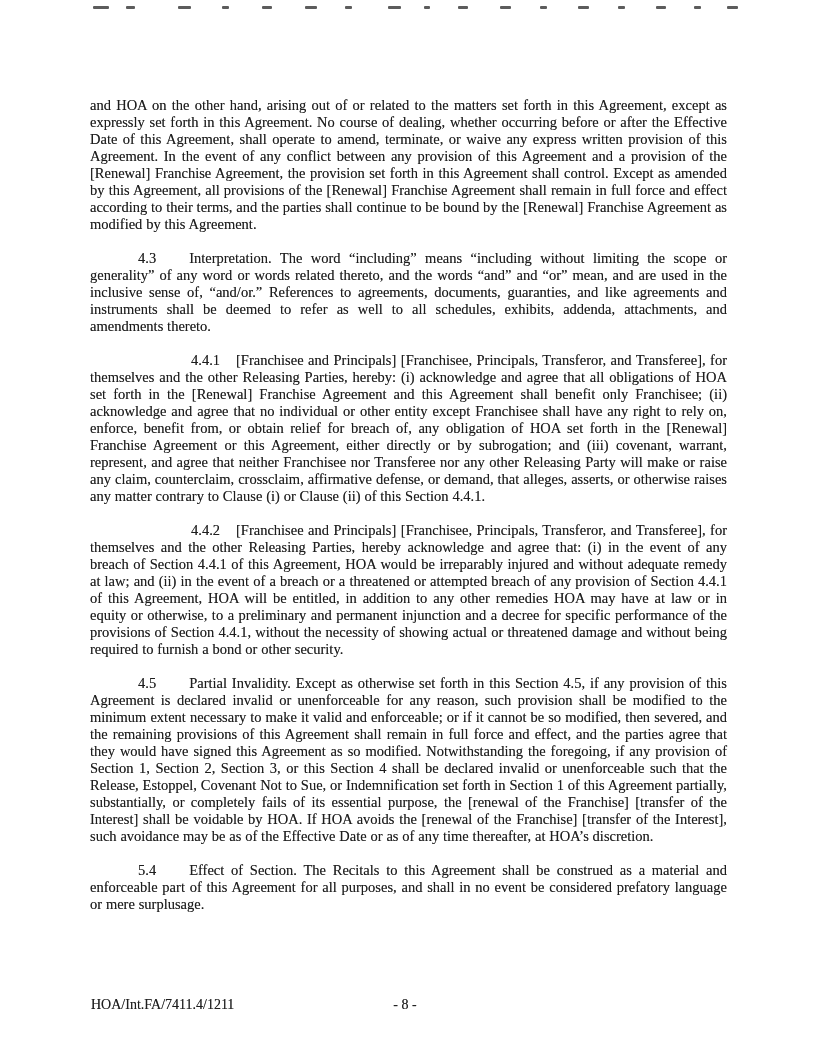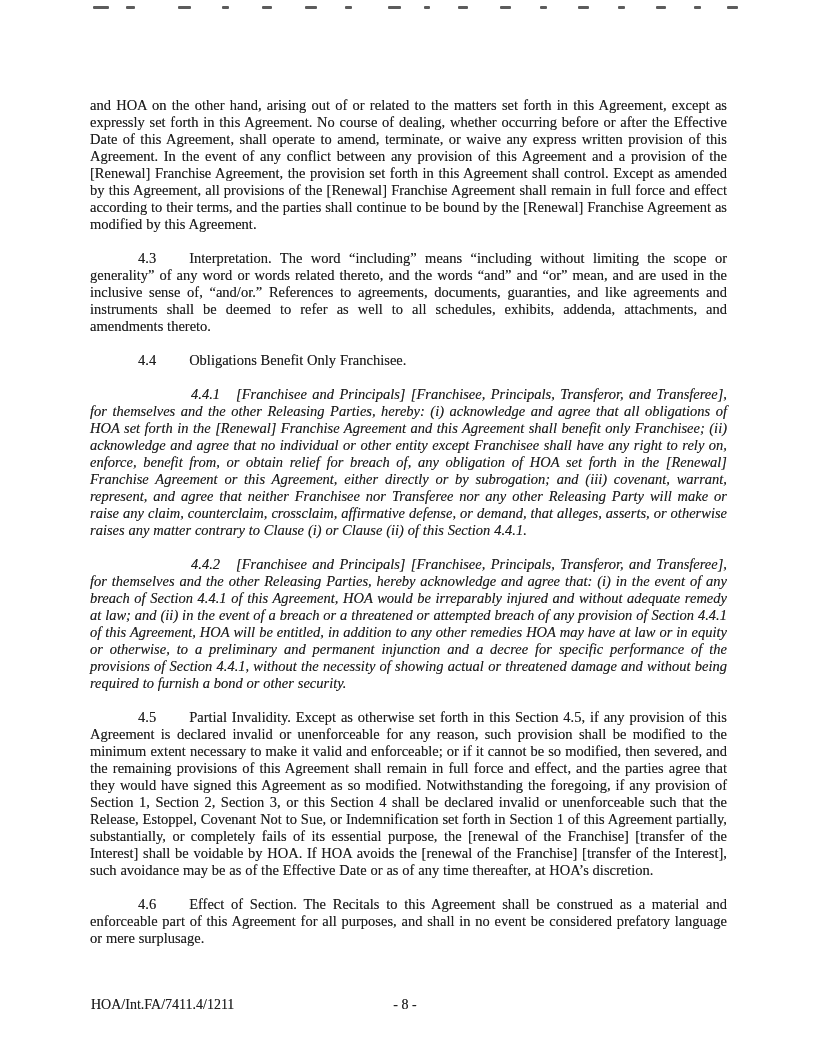--- a/index.html
+++ b/index.html
@@ -34,21 +34,21 @@
   }
   .para {
     margin: 0 1px 17px 0;
     font-size: 14.5px;
     line-height: 17px;
     text-align: justify;
     word-spacing: 0.2px;
     text-shadow: 0 0 0.5px rgba(30,30,30,0.55);
   }
   .para.indent1 { text-indent: 48px; }
-  .para.indent2 { text-indent: 101px; font-style: italic; }
+  .para.indent2 { text-indent: 101px; }
   .tab { display: inline-block; text-indent: 0; }
   .tab.t1 { width: 33px; }
   .tab.t2 { width: 16px; }
   .heading {
     text-underline-offset: 2px;
   }
   .footer {
     position: absolute;
     top: 996px;
     left: 0;
@@ -96,29 +96,28 @@
       <i style="left:694px;width:7px"></i>
       <i style="left:727px;width:11px"></i>
   </div>
 
   <main class="content">
 
     <p class="para">and HOA on the other hand, arising out of or related to the matters set forth in this Agreement, except as expressly set forth in this Agreement.  No course of dealing, whether occurring before or after the Effective Date of this Agreement, shall operate to amend, terminate, or waive any express written provision of this Agreement.  In the event of any conflict between any provision of this Agreement and a provision of the [Renewal] Franchise Agreement, the provision set forth in this Agreement shall control.  Except as amended by this Agreement, all provisions of the [Renewal] Franchise Agreement shall remain in full force and effect according to their terms, and the parties shall continue to be bound by the [Renewal] Franchise Agreement as modified by this Agreement.</p>
 
     <p class="para indent1"><span class="num">4.3</span><span class="tab t1"></span><span class="heading">Interpretation</span><span class="body-text">.  The word “including” means “including without limiting the scope or generality” of any word or words related thereto, and the words “and” and “or” mean, and are used in the inclusive sense of, “and/or.”  References to agreements, documents, guaranties, and like agreements and instruments shall be deemed to refer as well to all schedules, exhibits, addenda, attachments, and amendments thereto.</span></p>
 
-    <p class="para indent1"><span class="num">4.4</span><span class="tab t1"></span><span class="heading">Obligations Benefit Only Franchisee</span><span class="body-text">.</span></p>
 
     <p class="para indent2"><span class="num">4.4.1</span><span class="tab t2"></span><span class="body-text">[Franchisee and Principals] [Franchisee, Principals, Transferor, and Transferee], for themselves and the other Releasing Parties, hereby: (i) acknowledge and agree that all obligations of HOA set forth in the [Renewal] Franchise Agreement and this Agreement shall benefit only Franchisee; (ii) acknowledge and agree that no individual or other entity except Franchisee shall have any right to rely on, enforce, benefit from, or obtain relief for breach of, any obligation of HOA set forth in the [Renewal] Franchise Agreement or this Agreement, either directly or by subrogation; and (iii) covenant, warrant, represent, and agree that neither Franchisee nor Transferee nor any other Releasing Party will make or raise any claim, counterclaim, crossclaim, affirmative defense, or demand, that alleges, asserts, or otherwise raises any matter contrary to Clause (i) or Clause (ii) of this Section 4.4.1.</span></p>
 
     <p class="para indent2"><span class="num">4.4.2</span><span class="tab t2"></span><span class="body-text">[Franchisee and Principals] [Franchisee, Principals, Transferor, and Transferee], for themselves and the other Releasing Parties, hereby acknowledge and agree that: (i) in the event of any breach of Section 4.4.1 of this Agreement, HOA would be irreparably injured and without adequate remedy at law; and (ii) in the event of a breach or a threatened or attempted breach of any provision of Section 4.4.1 of this Agreement, HOA will be entitled, in addition to any other remedies HOA may have at law or in equity or otherwise, to a preliminary and permanent injunction and a decree for specific performance of the provisions of Section 4.4.1, without the necessity of showing actual or threatened damage and without being required to furnish a bond or other security.</span></p>
 
     <p class="para indent1"><span class="num">4.5</span><span class="tab t1"></span><span class="heading">Partial Invalidity</span><span class="body-text">.  Except as otherwise set forth in this Section 4.5, if any provision of this Agreement is declared invalid or unenforceable for any reason, such provision shall be modified to the minimum extent necessary to make it valid and enforceable; or if it cannot be so modified, then severed, and the remaining provisions of this Agreement shall remain in full force and effect, and the parties agree that they would have signed this Agreement as so modified.  Notwithstanding the foregoing, if any provision of Section 1, Section 2, Section 3, or this Section 4 shall be declared invalid or unenforceable such that the Release, Estoppel, Covenant Not to Sue, or Indemnification set forth in Section 1 of this Agreement partially, substantially, or completely fails of its essential purpose, the [renewal of the Franchise] [transfer of the Interest] shall be voidable by HOA.  If HOA avoids the [renewal of the Franchise] [transfer of the Interest], such avoidance may be as of the Effective Date or as of any time thereafter, at HOA’s discretion.</span></p>
 
-    <p class="para indent1"><span class="num">4.6</span><span class="tab t1"></span><span class="heading">Effect of Section</span><span class="body-text">.  The Recitals to this Agreement shall be construed as a material and enforceable part of this Agreement for all purposes, and shall in no event be considered prefatory language or mere surplusage.</span></p>
+    <p class="para indent1"><span class="num">5.4</span><span class="tab t1"></span><span class="heading">Effect of Section</span><span class="body-text">.  The Recitals to this Agreement shall be construed as a material and enforceable part of this Agreement for all purposes, and shall in no event be considered prefatory language or mere surplusage.</span></p>
 
   </main>
 
   <footer class="footer">
     <span class="doc-ref">HOA/Int.FA/7411.4/1211</span>
     <span class="page-num">- 8 -</span>
   </footer>
 
 </div>
 

